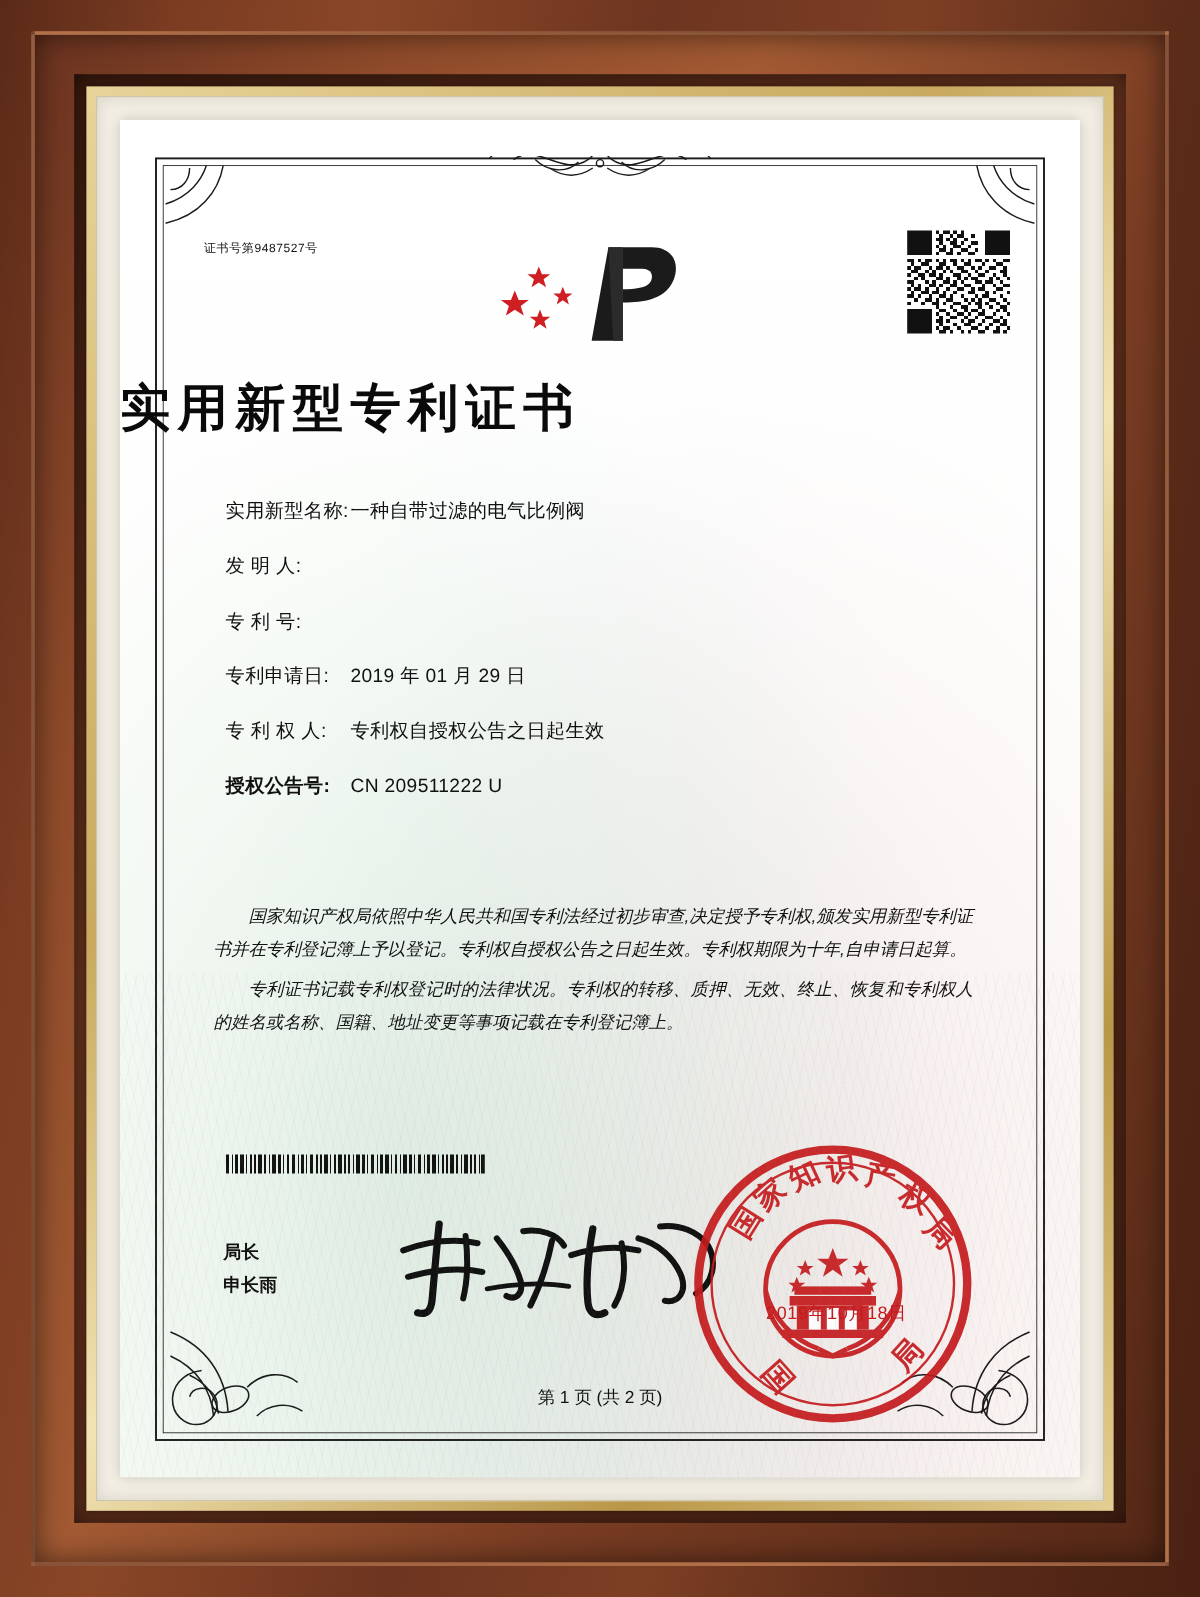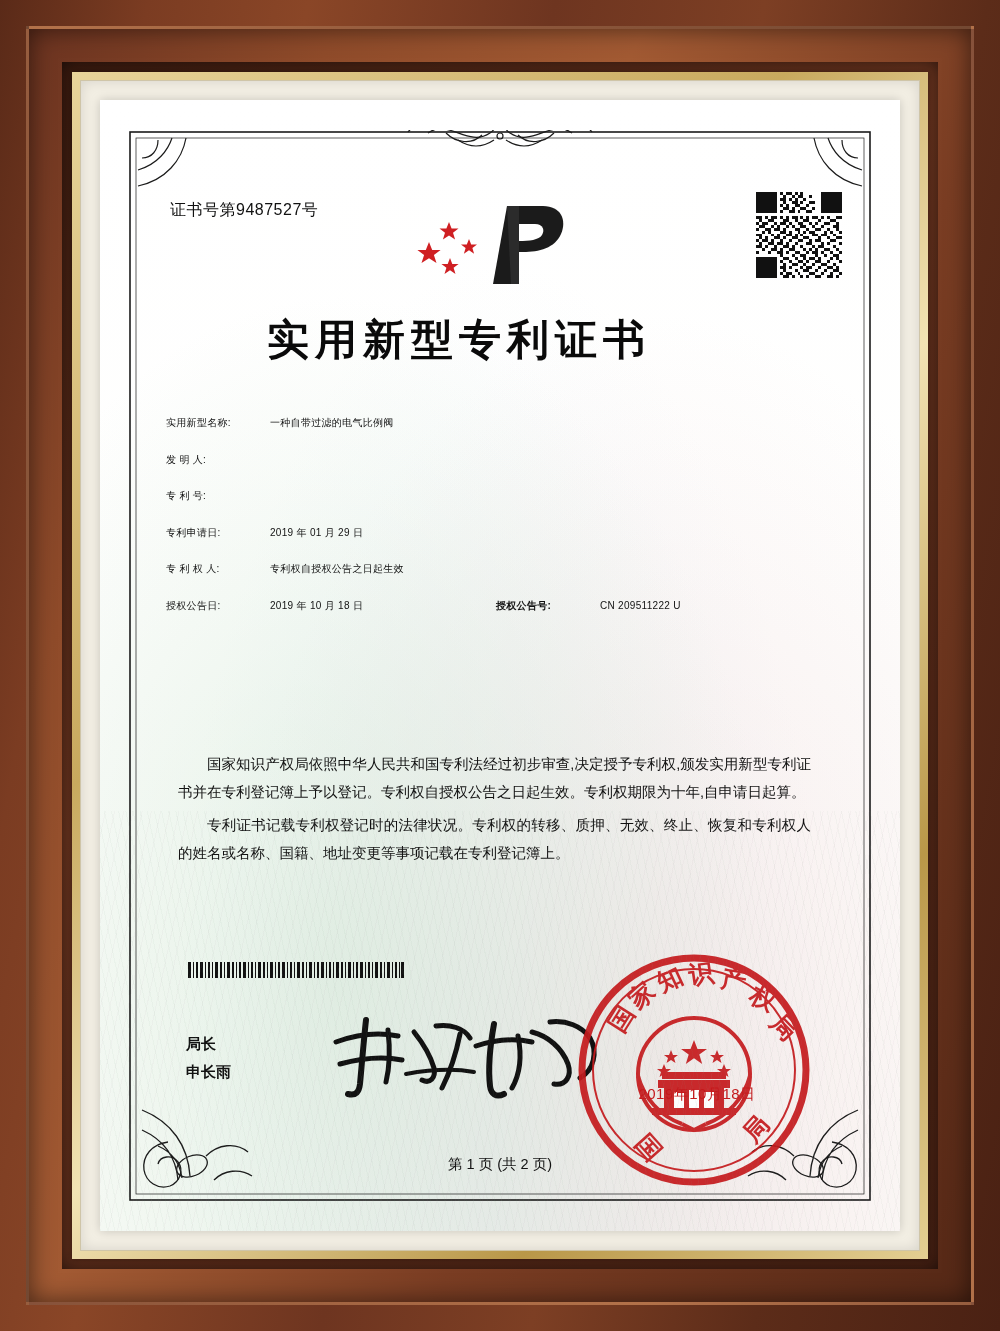--- a/index.html
+++ b/index.html
@@ -89,53 +89,52 @@
     position: absolute;
     left: 28px; top: 30px;
     width: 744px; height: 1072px;
     pointer-events: none;
   }
 
   
   .cert-no {
     position: absolute;
     left: 70px; top: 100px;
-    font-size: 16px;
+    font-size: 10px;
     color: #111;
     letter-spacing: 0.5px;
   }
   .qr {
     position: absolute;
     right: 58px; top: 92px;
     width: 86px; height: 86px;
   }
   .logo {
     position: absolute;
     left: 50%; top: 96px;
     transform: translateX(-50%);
     width: 170px; height: 92px;
   }
   .main-title {
     position: absolute;
-    left: 12px; top: 212px;
+    left: 0; top: 212px;
     width: 694px;
-    text-align: center;
     font-family: "DejaVu Serif", serif;
     font-weight: bold;
     font-size: 42px;
     letter-spacing: 6px;
     color: #0a0a0a;
   }
 
   
   .fields {
     position: absolute;
-    left: 66px; top: 315px;
+    left: 88px; top: 315px;
     width: 650px;
-    font-size: 10px;
+    font-size: 16px;
     color: #111;
     line-height: 1.55;
   }
   .field-row {
     display: flex;
     align-items: flex-start;
     margin-bottom: 21px;
   }
   .field-label {
     width: 104px;
@@ -162,21 +161,21 @@
   
   .body-text {
     position: absolute;
     left: 78px; top: 650px;
     width: 645px;
     font-size: 14.5px;
     line-height: 1.95;
     color: #111;
     text-align: justify;
   }
-  .body-text p { margin: 0 12px 4px 0; text-indent: 2em; }
+  .body-text p { margin: 0 12px 4px 0; text-indent: 2em; font-style: italic; }
 
   
   .barcode {
     position: absolute;
     left: 88px; top: 862px;
     width: 216px; height: 16px;
   }
 
   
   .sig-label {
@@ -517,24 +516,20 @@
       <div class="field-value">2019 年 01 月 29 日</div>
     </div>
 
     <div class="field-row">
       <div class="field-label">专 利 权 人:</div>
       <div class="field-value">专利权自授权公告之日起生效</div>
     </div>
 
 
     <div class="row-split">
-      <div class="split-left">
-        <div class="field-label">授权公告日:</div>
-        <div class="field-value">2019 年 10 月 18 日</div>
-      </div>
       <div class="split-right">
         <div class="field-label">授权公告号:</div>
         <div class="field-value">CN 209511222 U</div>
       </div>
     </div>
 
   </div>
 
   <div class="body-text">
     <p>国家知识产权局依照中华人民共和国专利法经过初步审查,决定授予专利权,颁发实用新型专利证书并在专利登记簿上予以登记。专利权自授权公告之日起生效。专利权期限为十年,自申请日起算。</p>

